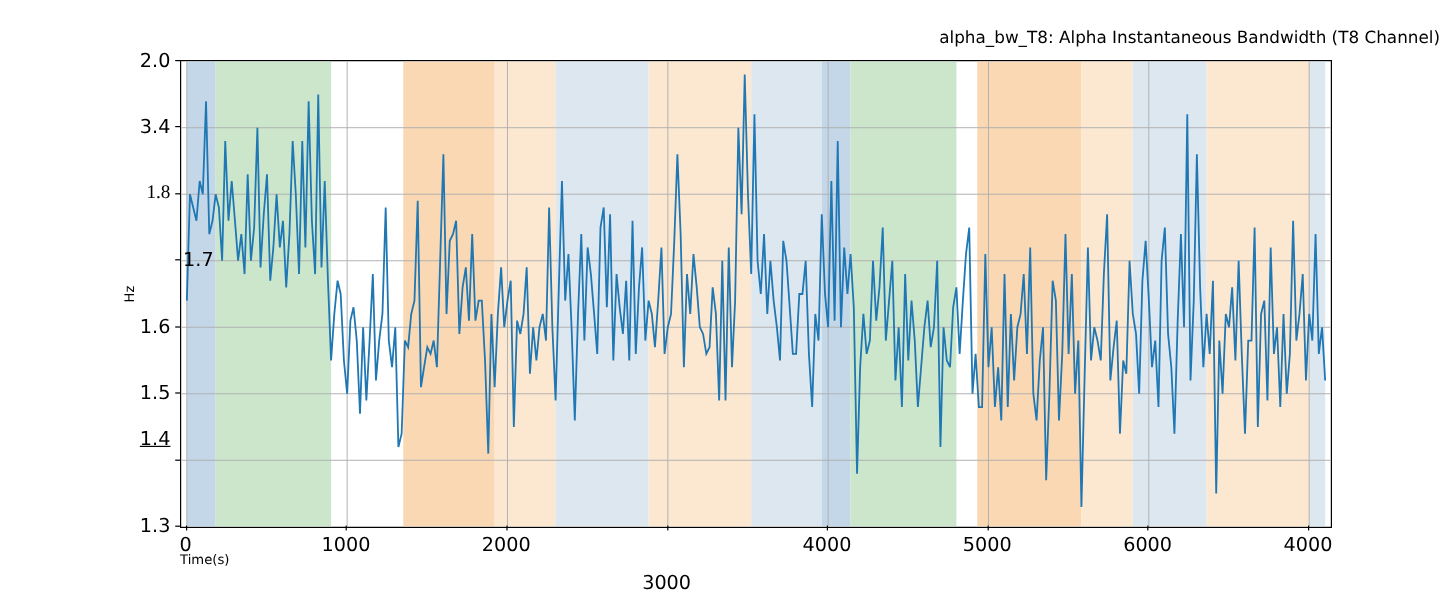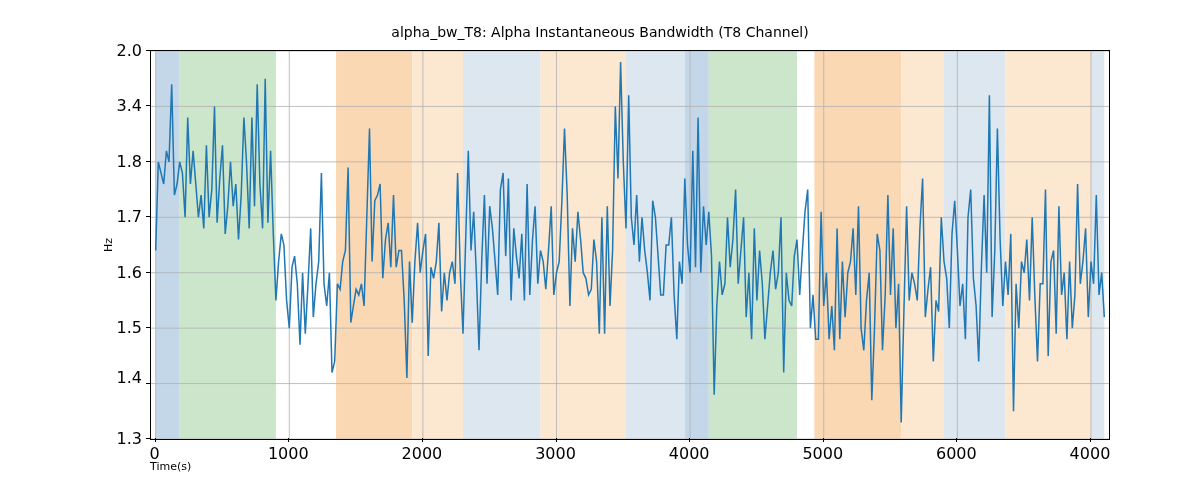--- a/index.html
+++ b/index.html
@@ -15,21 +15,21 @@
   .figure {
     position: relative;
     width: 1200px;
     height: 500px;
   }
   .title {
     position: absolute;
     left: 0;
     width: 1200px;
     top: 24px;
-    text-align: center;
+    text-align: right;
     font-size: 14px;
   }
   .axes {
     position: absolute;
     left: 150px;
     top: 50px;
     width: 960px;
     height: 390px;
     border: 1px solid #000;
     box-sizing: border-box;
@@ -128,43 +128,43 @@
     </svg>
   </div>
 
   <div id="xticks">
       <div class="xtick" style="left: 154.676px;">0</div>
       <div class="tickmark" style="left: 154.676px; top: 438px; width: 1px; height: 4px;"></div>
       <div class="xtick" style="left: 288.289px; text-align: center;">1000</div>
       <div class="tickmark" style="left: 288.289px; top: 438px; width: 1px; height: 4px;"></div>
       <div class="xtick" style="left: 421.901px;">2000</div>
       <div class="tickmark" style="left: 421.901px; top: 438px; width: 1px; height: 4px;"></div>
-      <div class="xtick" style="left: 555.513px;">3000</div>
+      <div class="xtick" style="left: 555.513px; margin-top: 32px;">3000</div>
       <div class="tickmark" style="left: 555.513px; top: 438px; width: 1px; height: 4px;"></div>
       <div class="xtick" style="left: 689.126px;">4000</div>
       <div class="tickmark" style="left: 689.126px; top: 438px; width: 1px; height: 4px;"></div>
       <div class="xtick" style="left: 822.738px;">5000</div>
       <div class="tickmark" style="left: 822.738px; top: 438px; width: 1px; height: 4px;"></div>
       <div class="xtick" style="left: 956.35px;">6000</div>
       <div class="tickmark" style="left: 956.35px; top: 438px; width: 1px; height: 4px;"></div>
       <div class="xtick" style="left: 1089.96px;">4000</div>
       <div class="tickmark" style="left: 1089.96px; top: 438px; width: 1px; height: 4px;"></div>
     </div>
   <div id="yticks">
       <div class="ytick" style="top: 438px;">1.3</div>
       <div class="tickmark" style="left: 146px; top: 438px; width: 4px; height: 1px;"></div>
-      <div class="ytick" style="top: 377px;">1.4</div>
+      <div class="ytick" style="top: 365px; text-decoration: underline;">1.4</div>
       <div class="tickmark" style="left: 146px; top: 382.571px; width: 4px; height: 1px;"></div>
       <div class="ytick" style="top: 327.143px;">1.5</div>
       <div class="tickmark" style="left: 146px; top: 327.143px; width: 4px; height: 1px;"></div>
       <div class="ytick" style="top: 271.714px;">1.6</div>
       <div class="tickmark" style="left: 146px; top: 271.714px; width: 4px; height: 1px;"></div>
-      <div class="ytick" style="top: 216.286px;">1.7</div>
+      <div class="ytick" style="top: 216.286px; margin-left: 36px;">1.7</div>
       <div class="tickmark" style="left: 146px; top: 216.286px; width: 4px; height: 1px;"></div>
-      <div class="ytick" style="top: 160.857px;">1.8</div>
+      <div class="ytick" style="top: 160.857px; font-family: Liberation Serif, serif;">1.8</div>
       <div class="tickmark" style="left: 146px; top: 160.857px; width: 4px; height: 1px;"></div>
       <div class="ytick" style="top: 105.429px;">3.4</div>
       <div class="tickmark" style="left: 146px; top: 105.429px; width: 4px; height: 1px;"></div>
       <div class="ytick" style="top: 50px;">2.0</div>
       <div class="tickmark" style="left: 146px; top: 50px; width: 4px; height: 1px;"></div>
     </div>
 
   <div class="xlabel">Time(s)</div>
   <div class="ylabel">Hz</div>
 

